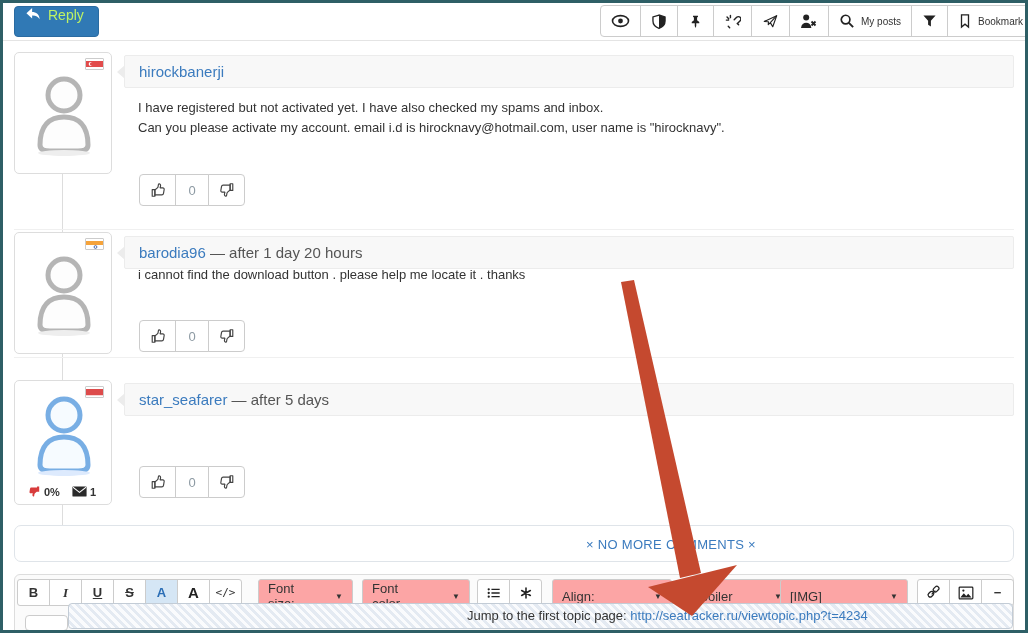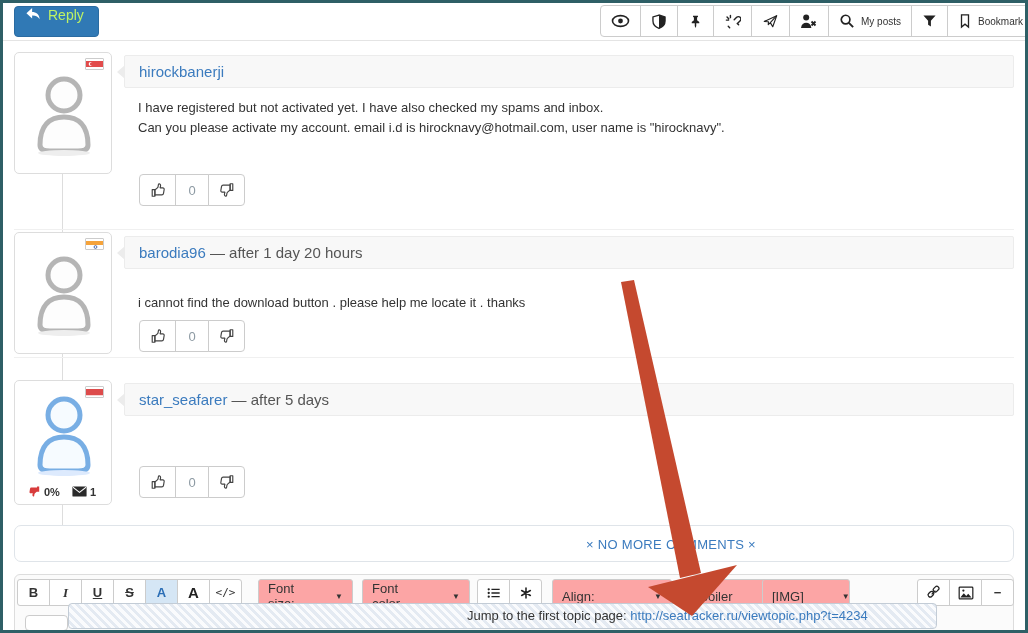--- a/index.html
+++ b/index.html
@@ -81,21 +81,21 @@
   .fmt.f-a2 { color:#222; font-size:15px; }
   .fmt.f-code { font-family:"DejaVu Sans Mono", monospace; font-size:11px; font-weight:normal; }
   .sel {
     height:27px; background:#fca5a5; border:1px solid #ccc; display:flex; align-items:center;
     justify-content:space-between; padding:16px 9px; font-size:13px; cursor:pointer;gap:28px;
   }
   .caret { font-size:8px; color:#333; margin-left:10px; }
 
   
   #jump-bar {
-    position:absolute; left:68px; top:603px; width:869px; height:26px; z-index:30;
+    position:absolute; left:68px; top:603px; width:945px; height:26px; z-index:30;
     border:1px solid #c3ccd6; border-radius:4px;
     background:repeating-linear-gradient(45deg, #fafbfd 0 3px, #e4eaf2 3px 6px);
     line-height:24px; white-space:nowrap; padding-left:398px; font-size:13px; color:#333;
   }
   #jump-bar a { color:#3b7bbe; text-decoration:none; cursor:pointer; }
   #partial-btn { position:absolute; left:25px; top:615px; width:43px; height:16px;
     background:#fff; border:1px solid #ccc; border-radius:4px; }
 
   #arrow-overlay { position:absolute; left:0; top:0; z-index:40; pointer-events:none; }
 </style>
@@ -238,21 +238,21 @@
             <path d="M12 78 C12 58 22 50 36 50 C50 50 60 58 60 78 C60 82 56 84 50 84 H22 C16 84 12 82 12 78 Z"></path>
           </g>
           <ellipse cx="36" cy="86" rx="26" ry="3" fill="#eee"></ellipse>
         </svg>
     </span>
   </div>
   <div class="bubble" style="top:236px;">
     <span class="tip"></span>
     <a class="uname">barodia96</a><span class="meta"> — after 1 day 20 hours</span>
   </div>
-  <div class="ptext" style="top:293px;">
+  <div class="ptext" style="top:265px;">
     <div>i cannot find the download button . please help me locate it . thanks</div>
   </div>
   <div class="votes" style="top:320px;">
     <div class="vcell up">
       <svg width="16" height="16" viewBox="0 0 18 18" fill="none" stroke="#444" stroke-width="1.3" stroke-linejoin="round">
           <path d="M2.5 8.5h3V16h-3z"></path>
           <path d="M5.5 15.2V9l2.8-2.4c.45-.4.7-.95.8-1.5l.35-2.2c.1-.55.6-.95 1.15-.85.75.15 1.3.8 1.3 1.6 0 1-.2 2-.55 2.9h3.1c.95 0 1.65.85 1.5 1.75l-.75 4.6c-.15.95-.95 1.6-1.9 1.6H5.5z"></path>
         </svg>
     </div>
     <div class="vcell cnt">0</div>
@@ -361,21 +361,21 @@
   </div>
 
   <div class="sel egrp" style="left:552px;width:120px;">
     <span>Align:</span>
     <span class="caret">▼</span>
   </div>
   <div class="sel egrp" style="left:682px;width:110px;">
     <span>Spoiler</span>
     <span class="caret">▼</span>
   </div>
-  <div class="sel egrp" style="left:762px;width:88px;">
+  <div class="sel egrp" style="left:780px;width:128px;">
     <span>[IMG]</span>
     <span class="caret">▼</span>
   </div>
 
   <div class="egrp" style="left:918px;">
     <button class="ebtn" style="width:33px;">
       <svg width="15" height="15" viewBox="0 0 18 18" fill="none" stroke="#222" stroke-width="1.5">
           <rect x="2.2" y="8.6" width="7.4" height="5" rx="2.4" transform="rotate(-45 5.9 11.1)"></rect>
           <rect x="8.4" y="2.4" width="7.4" height="5" rx="2.4" transform="rotate(-45 12.1 4.9)"></rect>
           <path d="M6.8 11.2 L11.2 6.8"></path>

